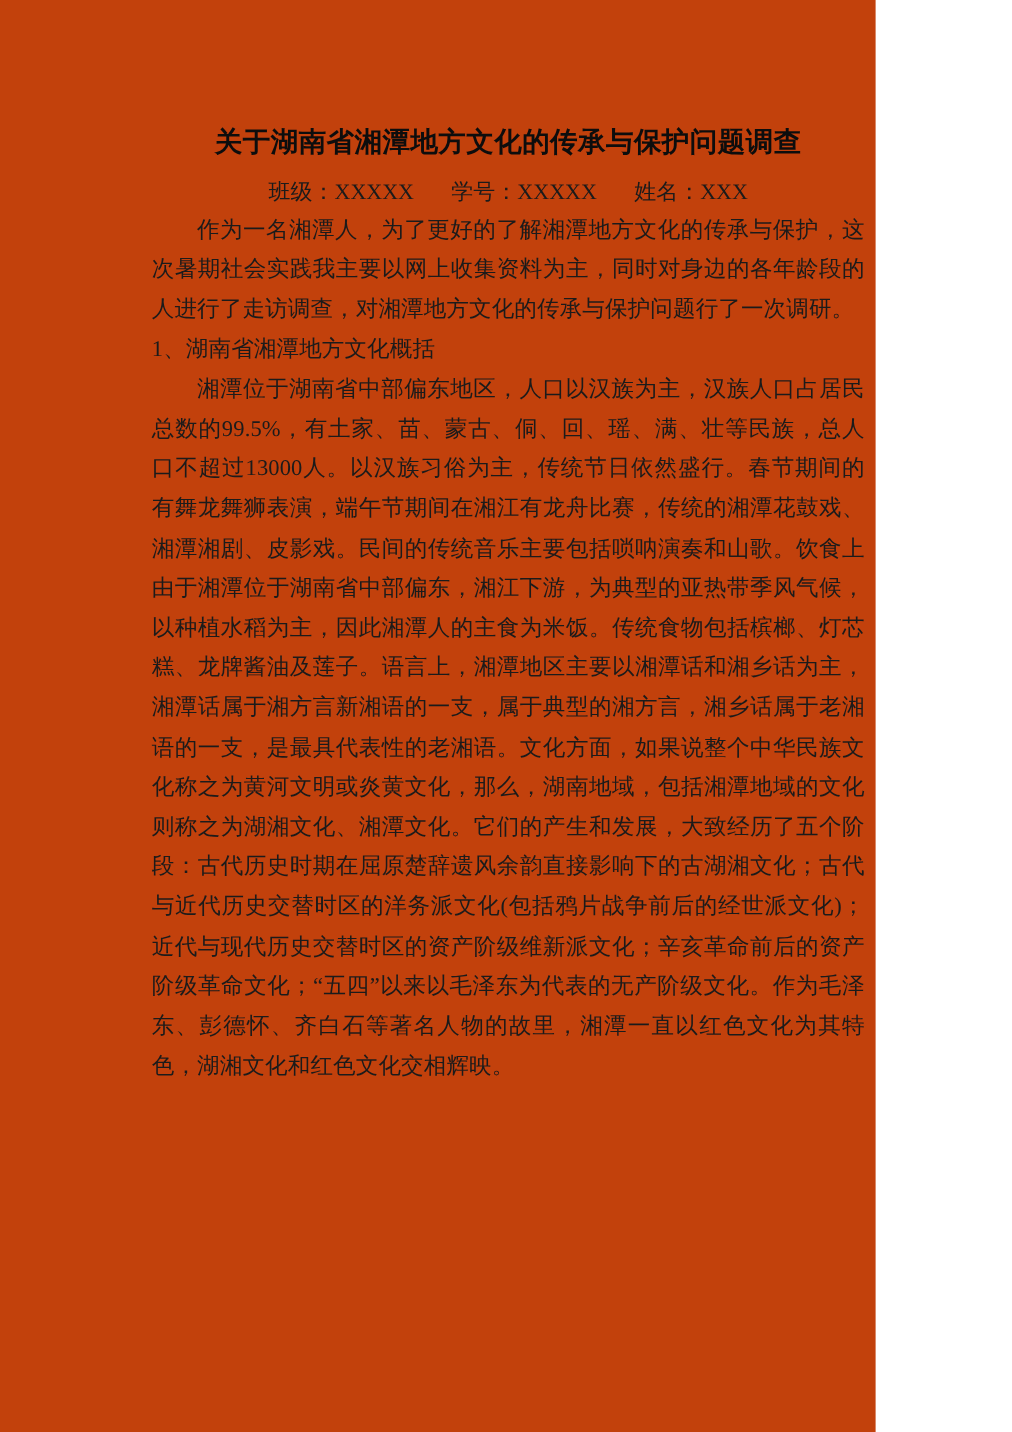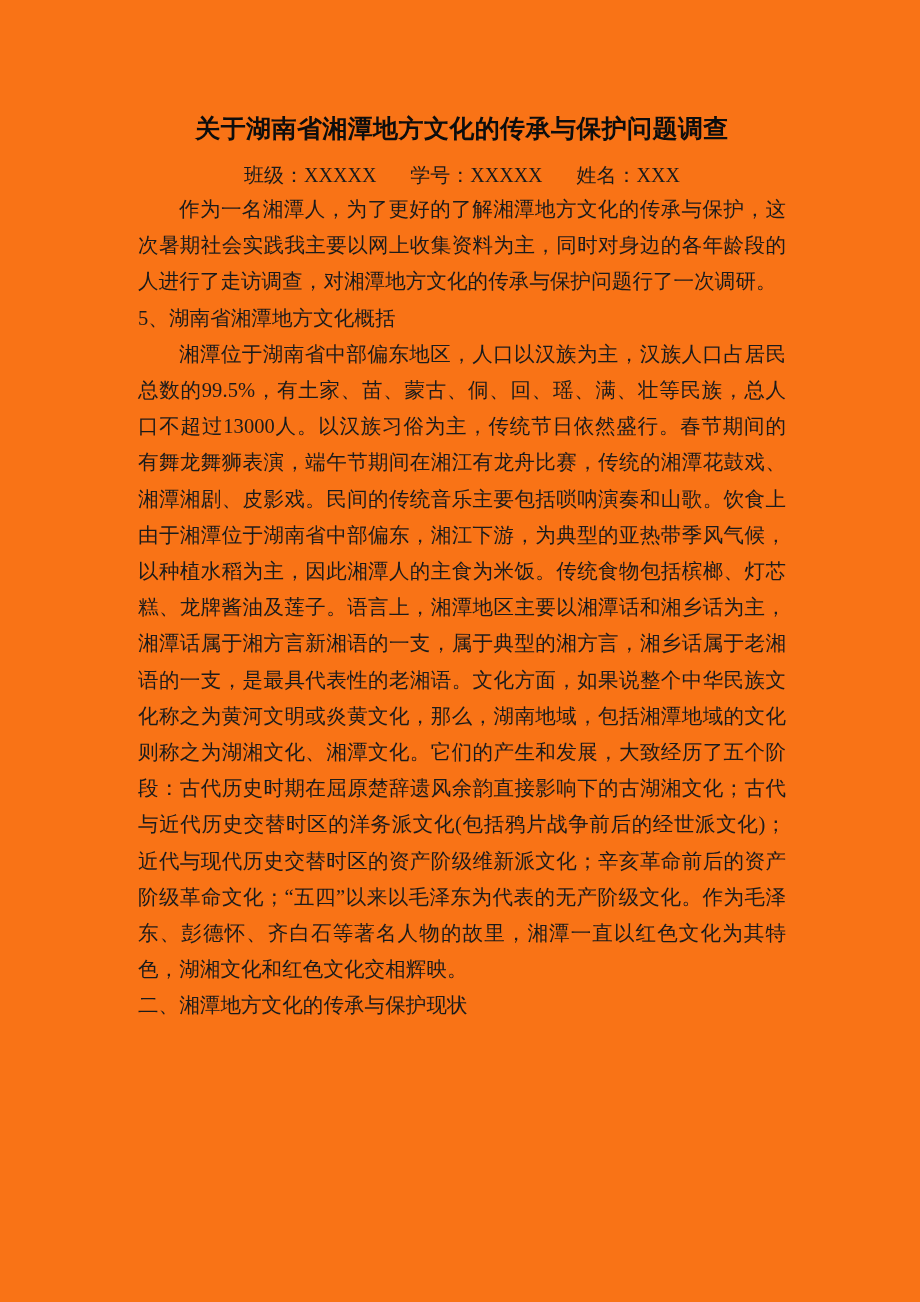--- a/index.html
+++ b/index.html
@@ -10,23 +10,23 @@
   body {
     width: 920px;
     height: 1302px;
     overflow: hidden;
     font-family: "Liberation Serif", "DejaVu Serif", serif;
     color: #1b1b1b;
     -webkit-font-smoothing: antialiased;
   }
   .page {
     position: relative;
-    width: 920px;
+    width: 796px;
     height: 1302px;
-    background: #f97316;
+    background: #c2410c;
     box-sizing: border-box;
   }
   .content {
     position: absolute;
     left: 138px;
     top: 0;
     width: 648px;
   }
 
   
@@ -91,19 +91,18 @@
   <div class="content">
 
     <h1 class="doc-title">关于湖南省湘潭地方文化的传承与保护问题调查</h1>
 
     <div class="doc-meta">
       <span class="meta-field">班级：XXXXX</span><span class="meta-gap"></span><span class="meta-field">学号：XXXXX</span><span class="meta-gap"></span><span class="meta-field">姓名：XXX</span>
     </div>
 
     <div id="body-container">
         <p class="para indent">作为一名湘潭人，为了更好的了解湘潭地方文化的传承与保护，这次暑期社会实践我主要以网上收集资料为主，同时对身边的各年龄段的人进行了走访调查，对湘潭地方文化的传承与保护问题行了一次调研。</p>
-        <p class="para heading">5、湖南省湘潭地方文化概括</p>
+        <p class="para heading">1、湖南省湘潭地方文化概括</p>
         <p class="para indent">湘潭位于湖南省中部偏东地区，人口以汉族为主，汉族人口占居民总数的99.5%，有土家、苗、蒙古、侗、回、瑶、满、壮等民族，总人口不超过13000人。以汉族习俗为主，传统节日依然盛行。春节期间的有舞龙舞狮表演，端午节期间在湘江有龙舟比赛，传统的湘潭花鼓戏、湘潭湘剧、皮影戏。民间的传统音乐主要包括唢呐演奏和山歌。饮食上由于湘潭位于湖南省中部偏东，湘江下游，为典型的亚热带季风气候，以种植水稻为主，因此湘潭人的主食为米饭。传统食物包括槟榔、灯芯糕、龙牌酱油及莲子。语言上，湘潭地区主要以湘潭话和湘乡话为主，湘潭话属于湘方言新湘语的一支，属于典型的湘方言，湘乡话属于老湘语的一支，是最具代表性的老湘语。文化方面，如果说整个中华民族文化称之为黄河文明或炎黄文化，那么，湖南地域，包括湘潭地域的文化则称之为湖湘文化、湘潭文化。它们的产生和发展，大致经历了五个阶段：古代历史时期在屈原楚辞遗风余韵直接影响下的古湖湘文化；古代与近代历史交替时区的洋务派文化(包括鸦片战争前后的经世派文化)；近代与现代历史交替时区的资产阶级维新派文化；辛亥革命前后的资产阶级革命文化；“五四”以来以毛泽东为代表的无产阶级文化。作为毛泽东、彭德怀、齐白石等著名人物的故里，湘潭一直以红色文化为其特色，湖湘文化和红色文化交相辉映。</p>
-        <p class="para heading">二、湘潭地方文化的传承与保护现状</p>
       </div>
 
   </div>
 </div>
 
 </body></html>

